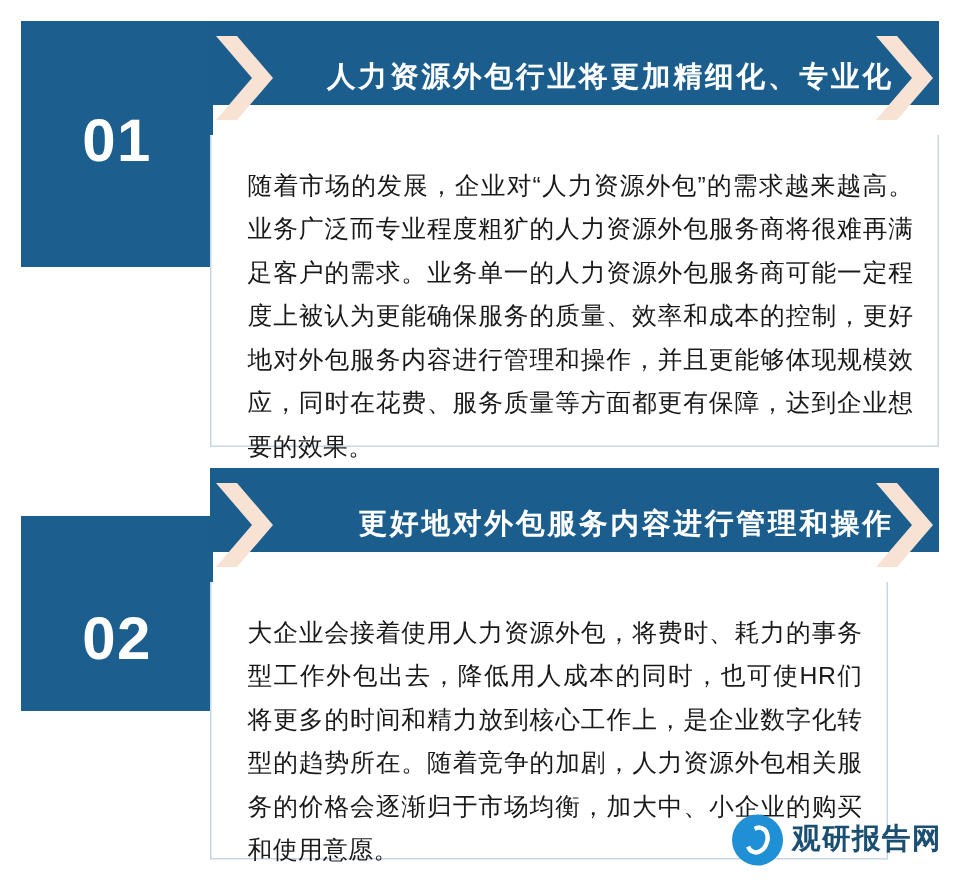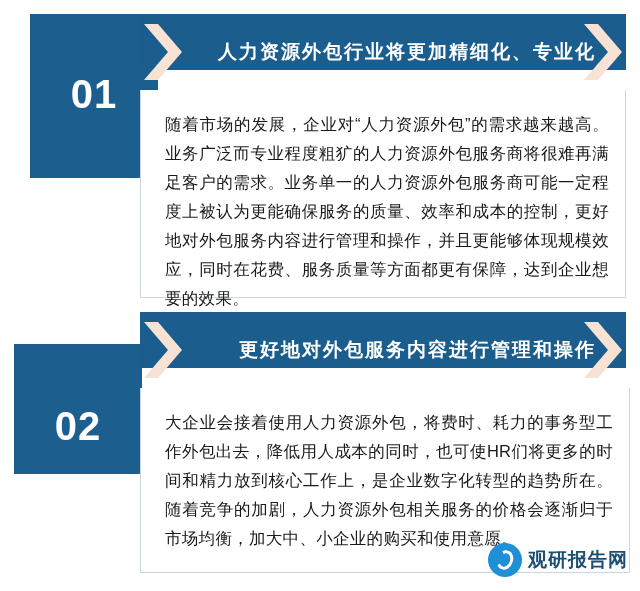--- a/index.html
+++ b/index.html
@@ -34,21 +34,21 @@
     left: 14px;
     top: 0;
     width: 128px;
     background: #1c5f8f;
     color: #ffffff;
     text-align: center;
     font-size: 40px;
     font-weight: bold;
     letter-spacing: 1px;
   }
-  .num-panel-1 { height: 164px; line-height: 160px; margin-left: 16px; }
+  .num-panel-1 { height: 164px; line-height: 160px; }
   .num-panel-2 { height: 130px; line-height: 165px; margin-top: 32px; }
 
   
   .head-bar {
     position: absolute;
     left: 140px;
     top: 0;
     width: 486px;
     height: 56px;
     background: #1b5e8e;
@@ -90,21 +90,21 @@
     text-align: justify;
     letter-spacing: 0.3px;
   }
   .body-panel-1 {
     top: 76px;
     width: 486px;
     height: 208px;
   }
   .body-panel-2 {
     top: 76px;
-    width: 490px;
+    width: 452px;
     height: 185px;
   }
 
   
   .logo {
     position: absolute;
     right: 12px;
     bottom: 8px;
     display: flex;
     align-items: center;

